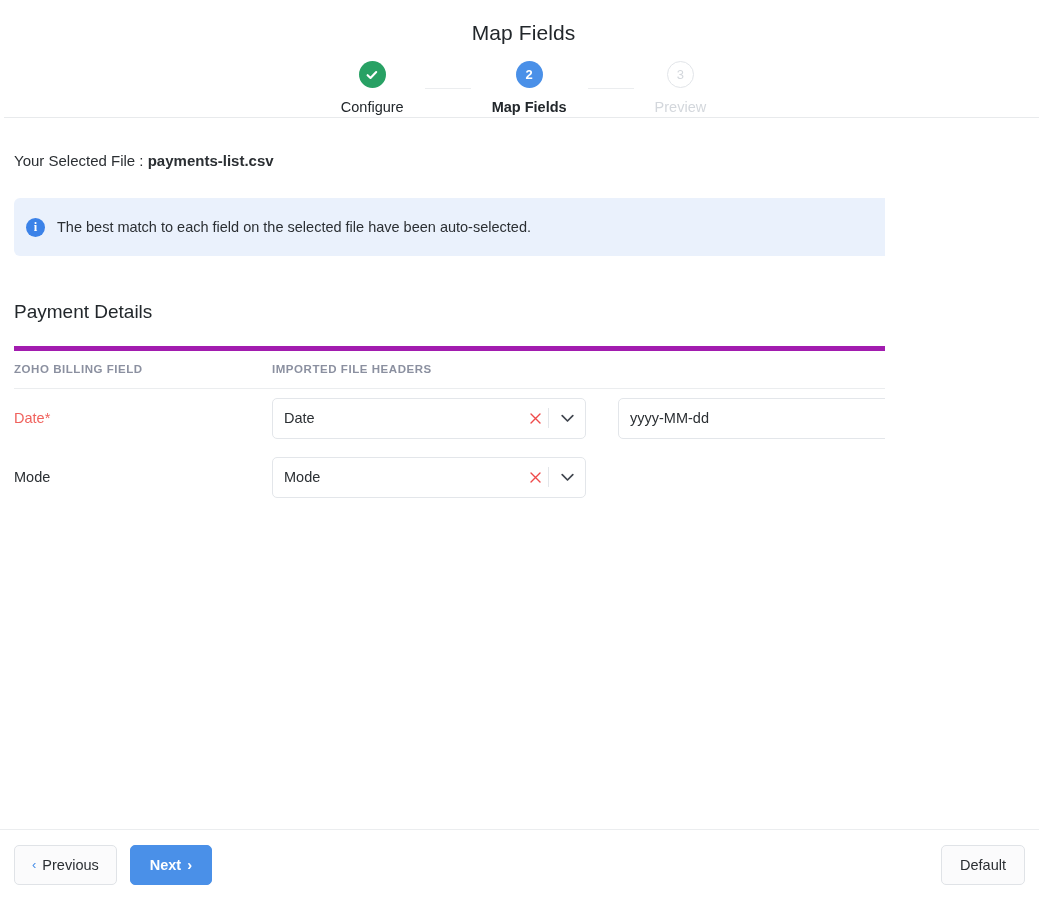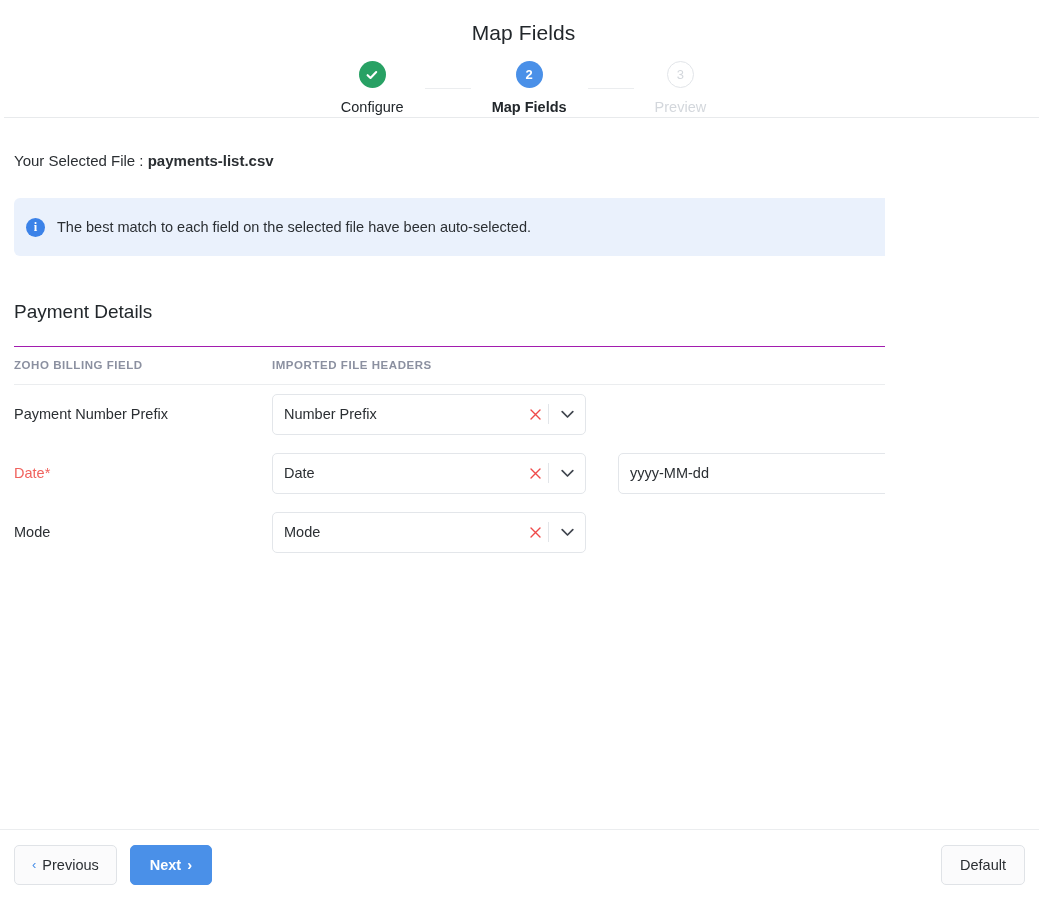--- a/index.html
+++ b/index.html
@@ -174,21 +174,21 @@
     width: 1011px;
     border-collapse: collapse;
   }
   .map-table thead th {
     text-align: left;
     font-size: 11.5px;
     font-weight: 700;
     letter-spacing: .55px;
     color: #8b90a0;
     padding: 12px 0 13px 0;
-    border-top: 1px solid #a21caf;
+    border-top: 5px solid #a21caf;
     border-bottom: 1px solid #ebedef;
     text-transform: uppercase;
   }
   .col-field { width: 258px; }
   .col-header { width: 346px; }
   .col-extra { width: auto; }
 
   .map-table tbody td {
     padding: 0;
     vertical-align: middle;
@@ -359,42 +359,20 @@
       <table class="map-table">
         <thead>
           <tr>
             <th class="col-field">ZOHO BILLING FIELD</th>
             <th class="col-header">IMPORTED FILE HEADERS</th>
             <th class="col-extra"></th>
           </tr>
         </thead>
         <tbody>
 
-          <tr>
-            <td>
-              <span class="field-label">Payment Number Prefix</span>
-            </td>
-            <td>
-              <div class="select-box header-select">
-                <span class="select-value">Number Prefix</span>
-                <span class="clear-x">
-                  <svg width="11" height="11" viewBox="0 0 11 11" aria-hidden="true">
-                    <path d="M1 1 L10 10 M10 1 L1 10" stroke="#ef4a4a" stroke-width="1.4" stroke-linecap="round"></path>
-                  </svg>
-                </span>
-                <span class="sep"></span>
-                <span class="chev">
-                  <svg width="13" height="9" viewBox="0 0 13 9" aria-hidden="true">
-                    <path d="M1.2 1.6 L6.5 7 L11.8 1.6" fill="none" stroke="#41464f" stroke-width="1.7" stroke-linecap="round" stroke-linejoin="round"></path>
-                  </svg>
-                </span>
-              </div>
-            </td>
-            <td></td>
-          </tr>
 
 
           <tr>
             <td>
               <span class="field-label required"><span>Date</span><span class="star">*</span></span>
             </td>
             <td>
               <div class="select-box header-select">
                 <span class="select-value">Date</span>
                 <span class="clear-x">

